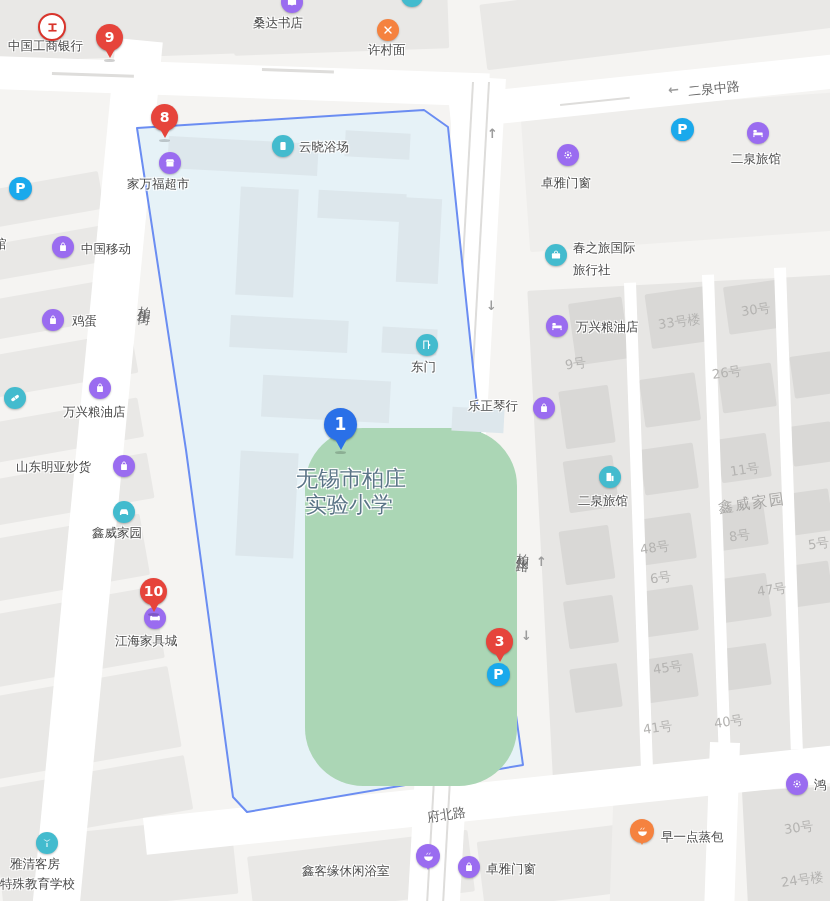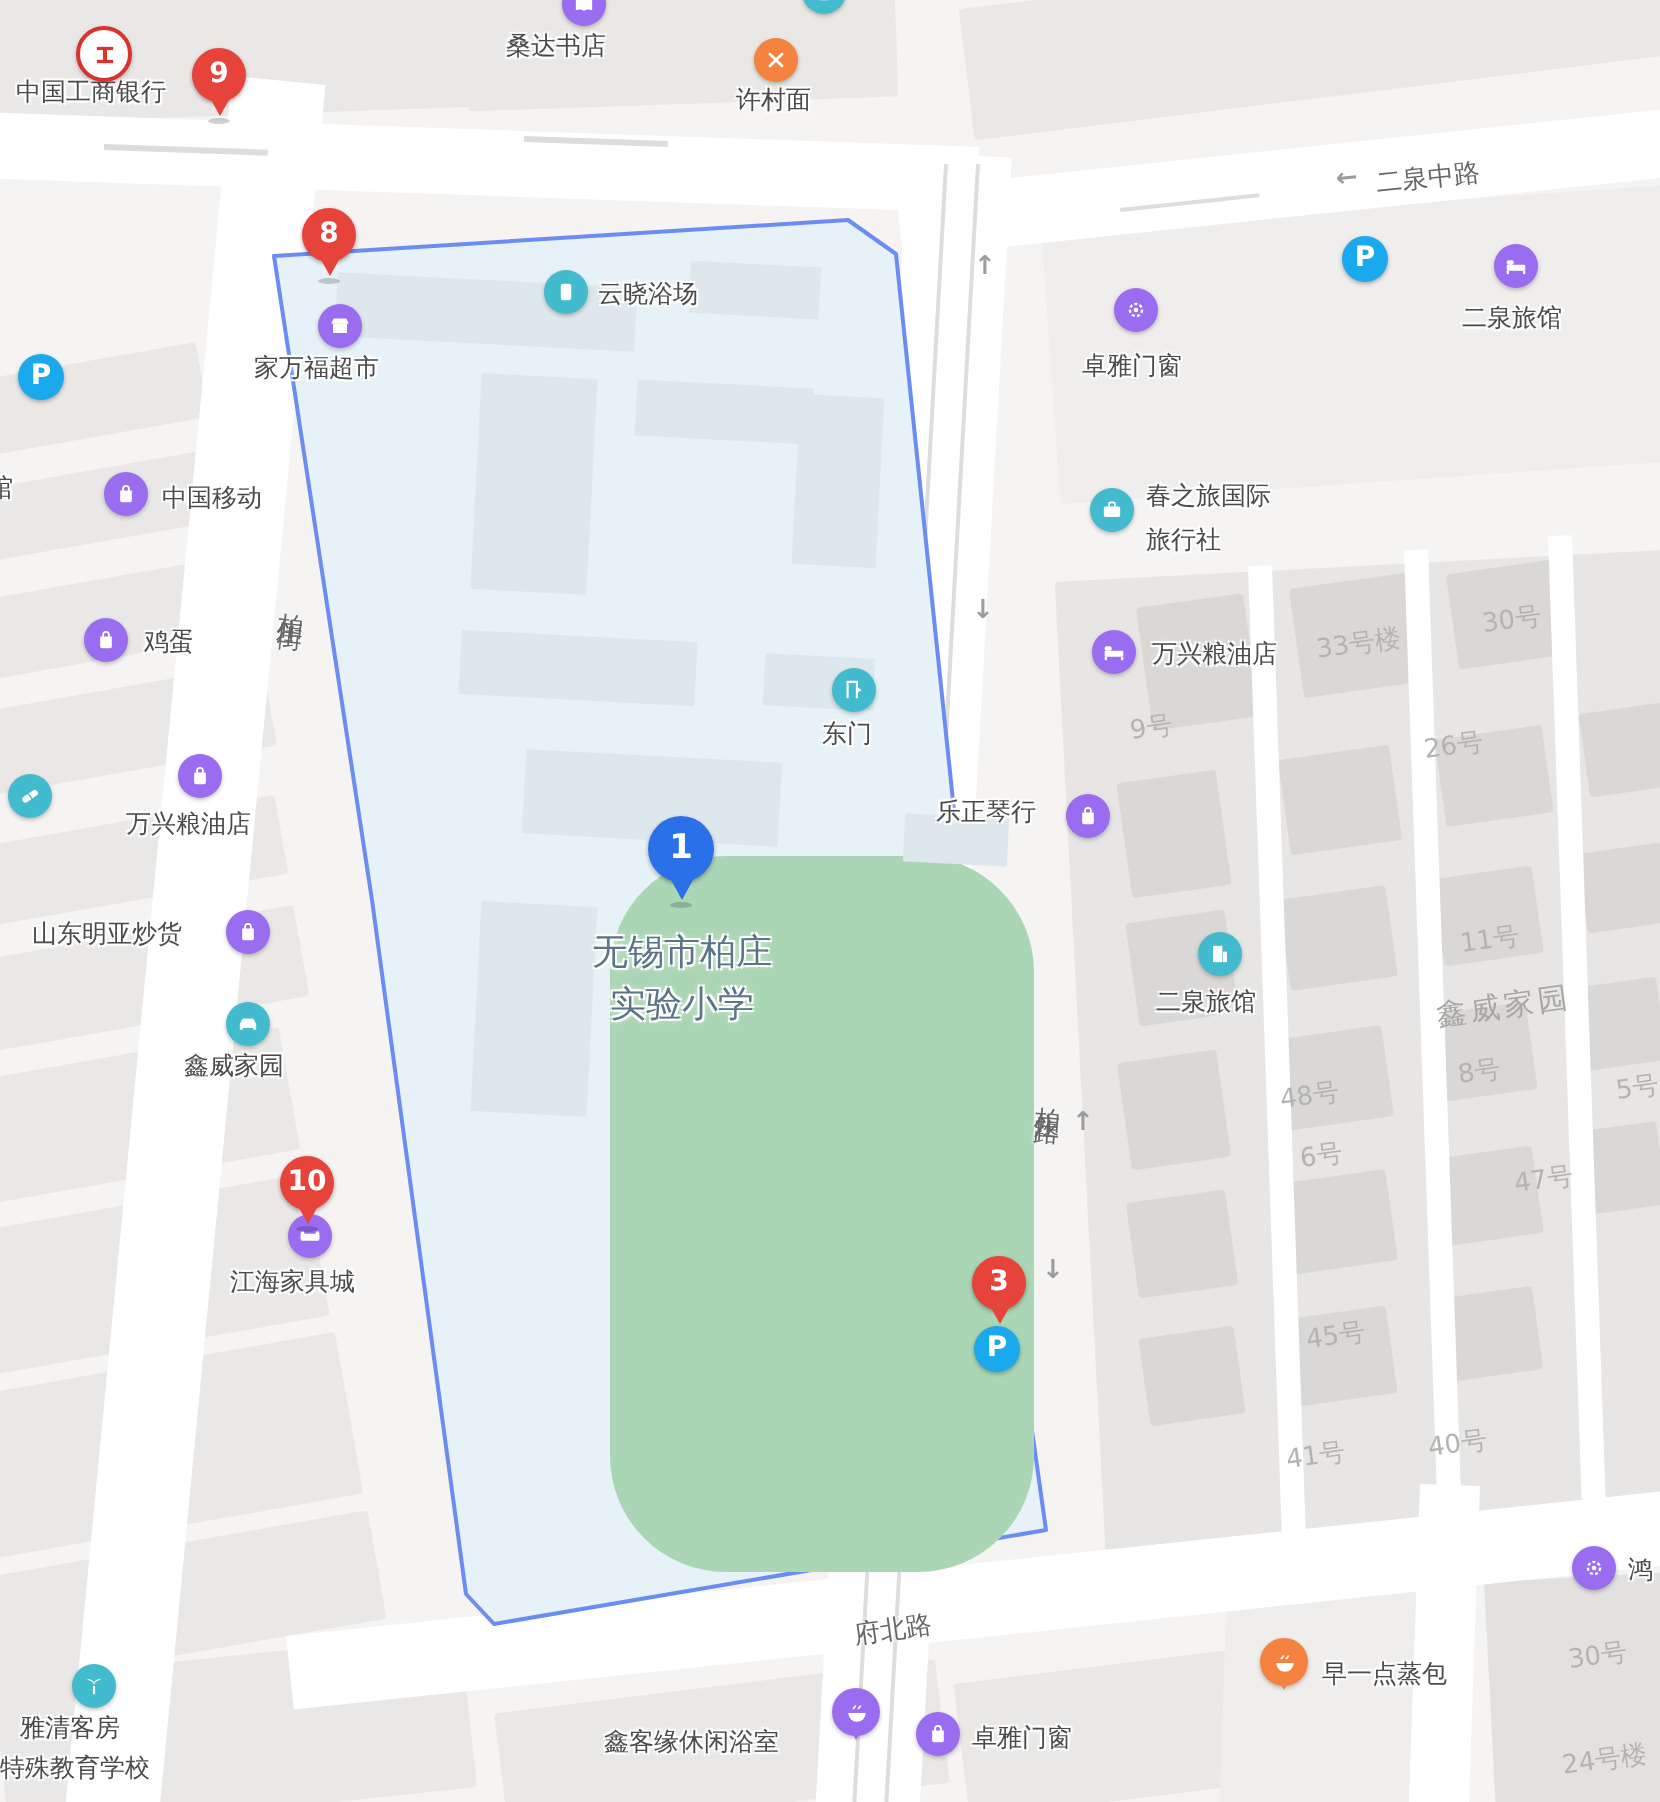--- a/index.html
+++ b/index.html
@@ -13,21 +13,21 @@
   .road{position:absolute;background:#ffffff;z-index:3;transform-origin:top left;}
   .rline{position:absolute;background:#dedddb;z-index:4;transform-origin:top left;}
   #schoolsvg{position:absolute;left:0;top:0;z-index:5;}
   .lbl{position:absolute;white-space:nowrap;font-size:12.5px;line-height:1.2;color:#4a4a4a;z-index:11;
        text-shadow:-1px -1px 0 #fff,1px -1px 0 #fff,-1px 1px 0 #fff,1px 1px 0 #fff,0 0 3px #fff;}
   .bnum{position:absolute;white-space:nowrap;font-size:13px;color:#b4b3b1;z-index:6;transform:rotate(-8deg);}
   .bnum.big{font-size:15px;color:#a8a7a5;letter-spacing:2px;}
   .rlabel{position:absolute;white-space:nowrap;font-size:13px;color:#666;z-index:7;
           text-shadow:0 0 2px #fff,0 0 2px #fff;}
   .vert{writing-mode:vertical-rl;text-orientation:upright;letter-spacing:3px;}
-  .schoolname{position:absolute;white-space:nowrap;font-size:18px;color:#5b7587;z-index:11;
+  .schoolname{position:absolute;white-space:nowrap;font-size:22px;color:#5b7587;z-index:11;
           text-shadow:-1px -1px 0 #fff,1px -1px 0 #fff,-1px 1px 0 #fff,1px 1px 0 #fff,0 0 3px #fff;}
   .arrow{position:absolute;color:#9c9c9c;font-size:13px;z-index:7;font-weight:bold;}
   .ic{position:absolute;width:22px;height:22px;margin:-11px 0 0 -11px;border-radius:50%;z-index:12;
       display:flex;align-items:center;justify-content:center;box-shadow:0 1px 2px rgba(0,0,0,.25);}
   .ic svg{width:14px;height:14px;display:block;}
   .ic.purple{background:#9a6cf0;}
   .ic.teal{background:#43bbce;}
   .ic.orange{background:#f5823f;}
   .ic.bank{background:#fff;border:2px solid #d9342b;width:24px;height:24px;margin:-14px 0 0 -14px;}
   .ic.bank svg{width:15px;height:15px;}

